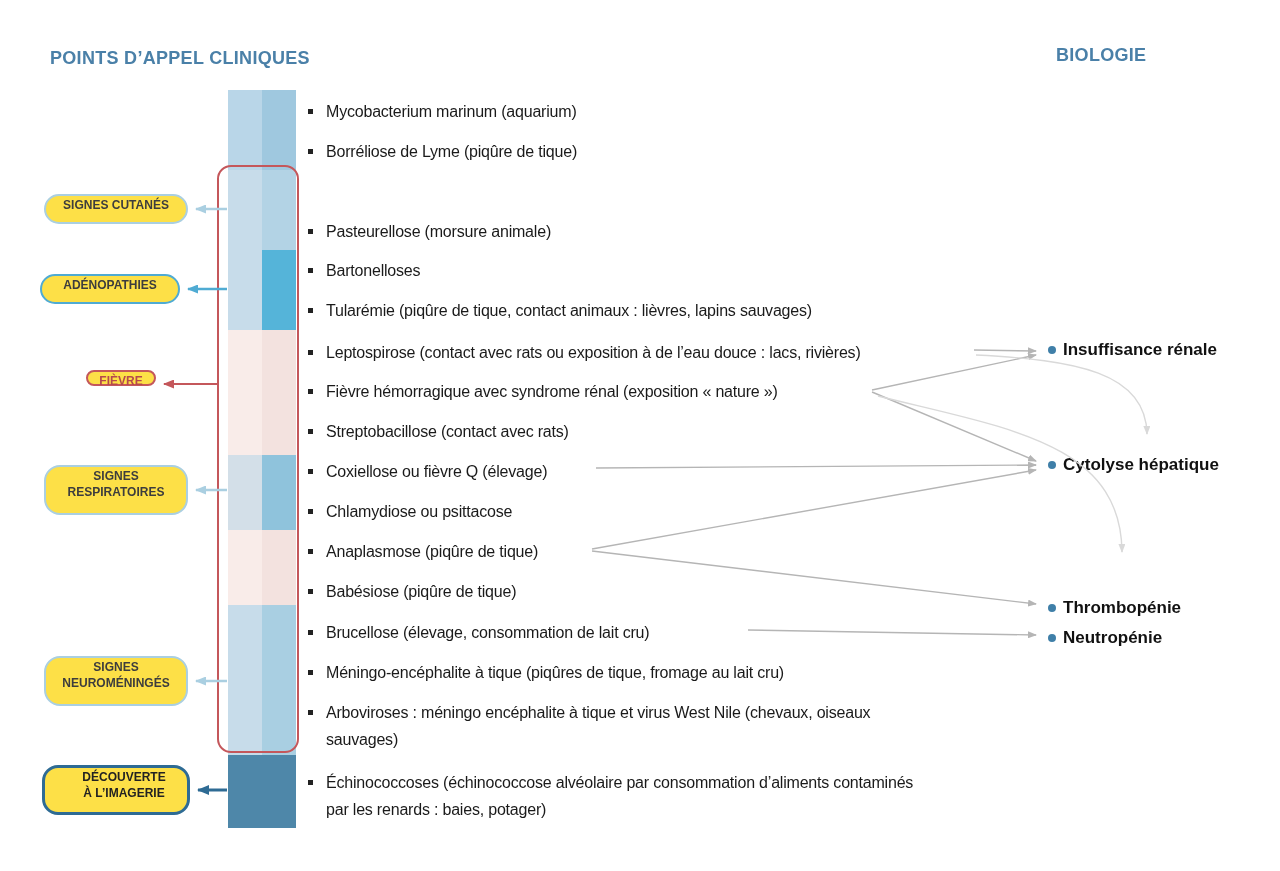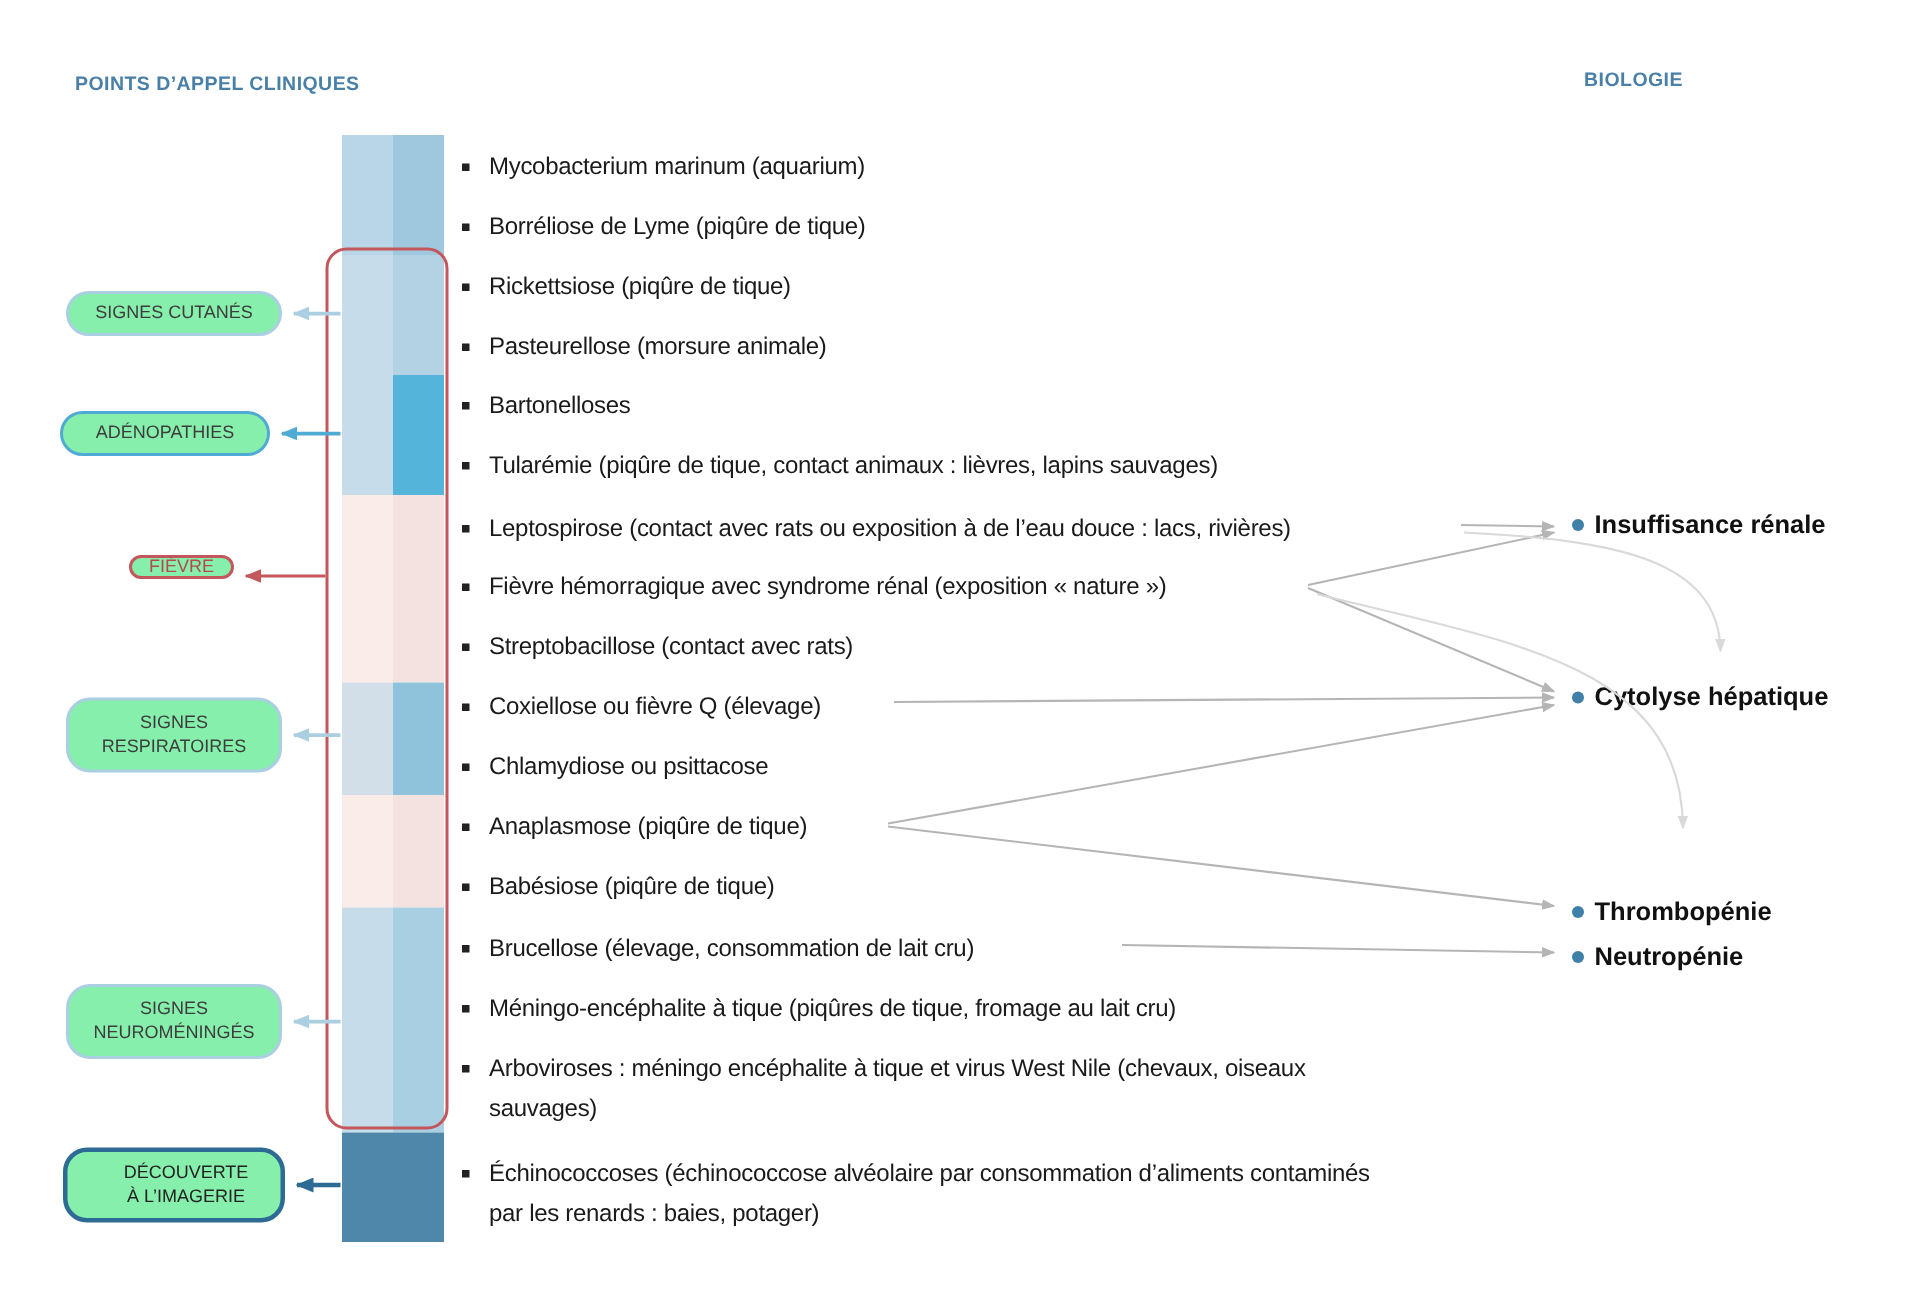--- a/index.html
+++ b/index.html
@@ -1,32 +1,32 @@
 <!DOCTYPE html>
 <html><head>
 <meta charset="utf-8">
 <style>
   html,body { margin:0; padding:0; background:#ffffff; }
   .canvas {
     position:relative; width:1280px; height:871px; background:#ffffff;
     font-family:"Liberation Sans", sans-serif; overflow:hidden;
   }
   .title {
-    position:absolute; font-size:13px; font-weight:bold; color:#4a80a8;
+    position:absolute; font-size:18px; font-weight:bold; color:#4a80a8;
     letter-spacing:0.3px;
   }
   .seg { position:absolute; }
   .red-box {
     position:absolute; left:217px; top:165px; width:82px; height:588px;
     border:2px solid #c4575b; border-radius:14px; box-sizing:border-box;
   }
   .pill {
-    position:absolute; background:#86efac; border-radius:16px;
-    display:flex; align-items:center; justify-content:center; text-align:center;
-    font-size:12px; font-weight:normal; color:#3d3d3d; line-height:1.3;
+    position:absolute; background:#fde047; border-radius:16px;
+    display:flex; align-items:flex-start; justify-content:center; text-align:center;
+    font-size:12px; font-weight:bold; color:#3d3d3d; line-height:1.3;
     padding:2px 8px; box-sizing:border-box; z-index:3;
   }
   .pill-lblue { border:2px solid #aacfe1; }
   .pill-blue  { border:2px solid #4fabd3; }
   .pill-red   { border:2px solid #c4575b; color:#b5494d; }
   .pill-dblue { border:3px solid #2e6b94; color:#222;padding-left:24px; }
   .disease {
     position:absolute; left:305px; width:690px; padding-left:21px;
     font-size:16px; line-height:27px; color:#1a1a1a; letter-spacing:-0.2px;
     box-sizing:border-box;
@@ -89,21 +89,20 @@
   </div>
   <div class="pill pill-lblue" style="left:44px;top:465px;width:144px;height:50px;">
     <span>SIGNES RESPIRATOIRES</span>
   </div>
   <div class="pill pill-dblue" style="left:42px;top:765px;width:148px;height:50px;">
     <span>DÉCOUVERTE À&nbsp;L’IMAGERIE</span>
   </div>
 
   <div class="disease" style="top:98px">Mycobacterium marinum (aquarium)</div>
   <div class="disease" style="top:138px">Borréliose de Lyme (piqûre de tique)</div>
-  <div class="disease" style="top:178px">Rickettsiose (piqûre de tique)</div>
   <div class="disease" style="top:218px">Pasteurellose (morsure animale)</div>
   <div class="disease" style="top:257px">Bartonelloses</div>
   <div class="disease" style="top:339px">Leptospirose (contact avec rats ou exposition à de l’eau douce : lacs, rivières)</div>
   <div class="disease" style="top:297px">Tularémie (piqûre de tique, contact animaux : lièvres, lapins sauvages)</div>
   <div class="disease" style="top:378px">Fièvre hémorragique avec syndrome rénal (exposition « nature »)</div>
   <div class="disease" style="top:418px">Streptobacillose (contact avec rats)</div>
   <div class="disease" style="top:458px">Coxiellose ou fièvre Q (élevage)</div>
   <div class="disease" style="top:498px">Chlamydiose ou psittacose</div>
   <div class="disease" style="top:538px">Anaplasmose (piqûre de tique)</div>
   <div class="disease" style="top:578px">Babésiose (piqûre de tique)</div>

